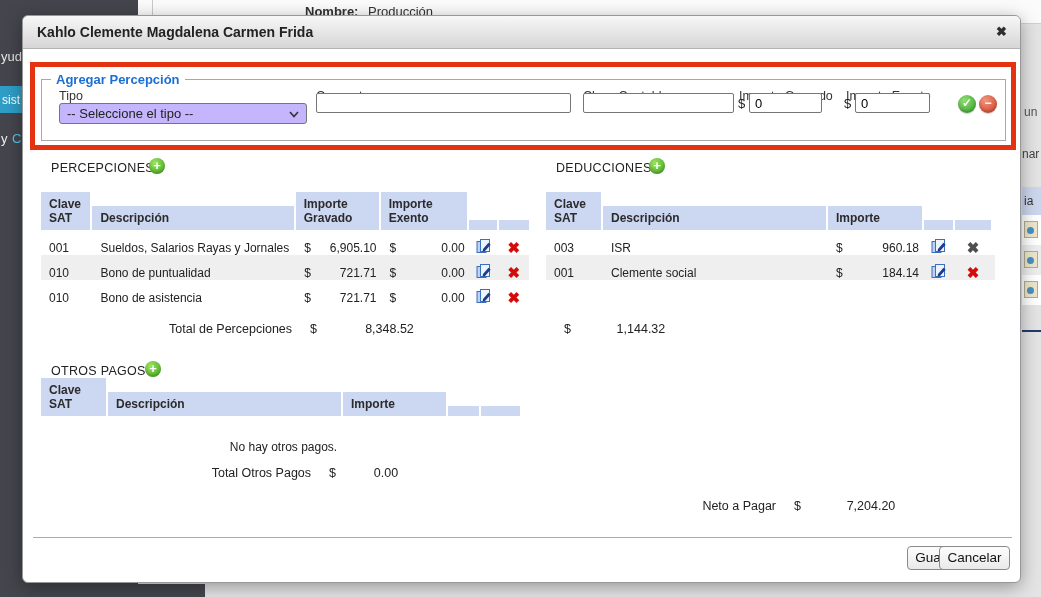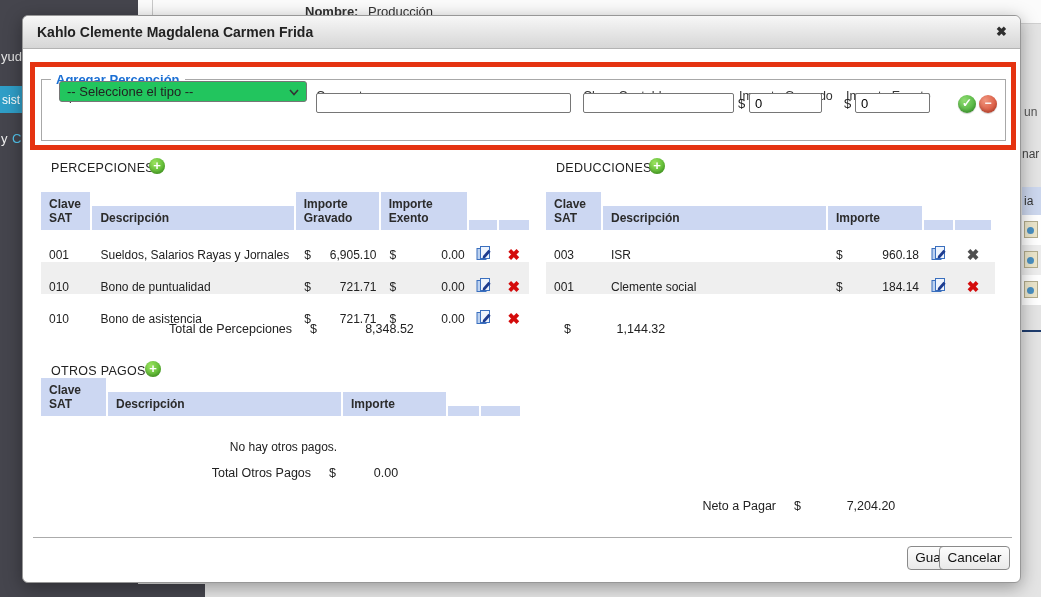--- a/index.html
+++ b/index.html
@@ -43,22 +43,22 @@
   .red-box { position:absolute; left:7px; top:46px; width:986px; height:88px;
            border:5px solid #e53311; z-index:30; pointer-events:none; }
 
   fieldset.addform { position:absolute; left:18px; top:56px; width:965px; height:69px;
            border:1px solid #a8a8a8; }
   fieldset.addform legend { margin-left:9px; padding:0 5px; font-size:13px; font-weight:bold; color:#1b6fd4; }
 
   .flabel { position:absolute; font-size:12.5px; color:#333; }
   .ftext  { position:absolute; height:20px; border:1px solid #767676; border-radius:2px;
             font-size:13px; padding:0 5px; font-family:"Liberation Sans",sans-serif; background:#fff; }
-  .fselect{ position:absolute; left:36px; top:65px; width:248px; height:21px; border:1px solid #767676;
-            border-radius:3px; background:#22c55e; font-size:13px; line-height:19px; padding-left:7px; color:#222; cursor:pointer; }
+  .fselect{ position:absolute; left:36px; top:87px; width:248px; height:21px; border:1px solid #767676;
+            border-radius:3px; background:#c4b5fd; font-size:13px; line-height:19px; padding-left:7px; color:#222; cursor:pointer; }
   .fselect svg { position:absolute; right:7px; top:7px; }
   .dollar { position:absolute; font-size:13px; color:#222; }
 
   .round-btn { position:absolute; width:18px; height:18px; border-radius:50%; text-align:center;
             line-height:17px; font-size:12px; font-weight:bold; color:#fff; cursor:pointer;
             box-shadow:inset 0 -2px 3px rgba(0,0,0,.18), 0 1px 1px rgba(0,0,0,.2); }
   .btn-ok   { background:radial-gradient(circle at 35% 30%, #8fdc72, #35a028); }
   .btn-no   { background:radial-gradient(circle at 35% 30%, #f0957e, #cf3c23); }
   .plus-btn { position:absolute; width:16px; height:16px; border-radius:50%; text-align:center;
             line-height:15px; font-size:13px; font-weight:bold; color:#fff; cursor:pointer;
@@ -72,21 +72,21 @@
   .section-title { position:absolute; font-size:12.5px; color:#222; letter-spacing:.3px; }
 
   
   .tbl { position:absolute; font-size:12px; }
   .tr { display:flex; align-items:flex-end; }
   .th { background:#ccd7f2; font-weight:bold; color:#2b2b2b; padding:5px 0 5px 8px;
         margin-right:2px; display:flex; align-items:center; }
   .th:last-child { margin-right:0; }
   .hdr2 { height:40px; }
   .hdr1 { height:24px; }
-  .row { height:32px; }
+  .row { height:25px; }
   .row .td { display:flex; align-items:center; padding-left:8px; }
   .row.alt { background:#efefef; }
   .money { display:flex; justify-content:space-between; align-items:center; padding-right:5px; }
   .cellicon { display:flex; align-items:center; justify-content:center; padding-left:0 !important; cursor:pointer; }
   .xmark { color:#d40b0b; font-size:15px; font-weight:bold; line-height:1; }
   .xmark.gray { color:#4f4f4f; }
   .editicon { display:inline-block; width:17px; height:17px; }
 
   .total-line { position:absolute; display:flex; align-items:center; font-size:12.5px; color:#222; }
   .total-line .tlabel { flex:1; text-align:right; }

